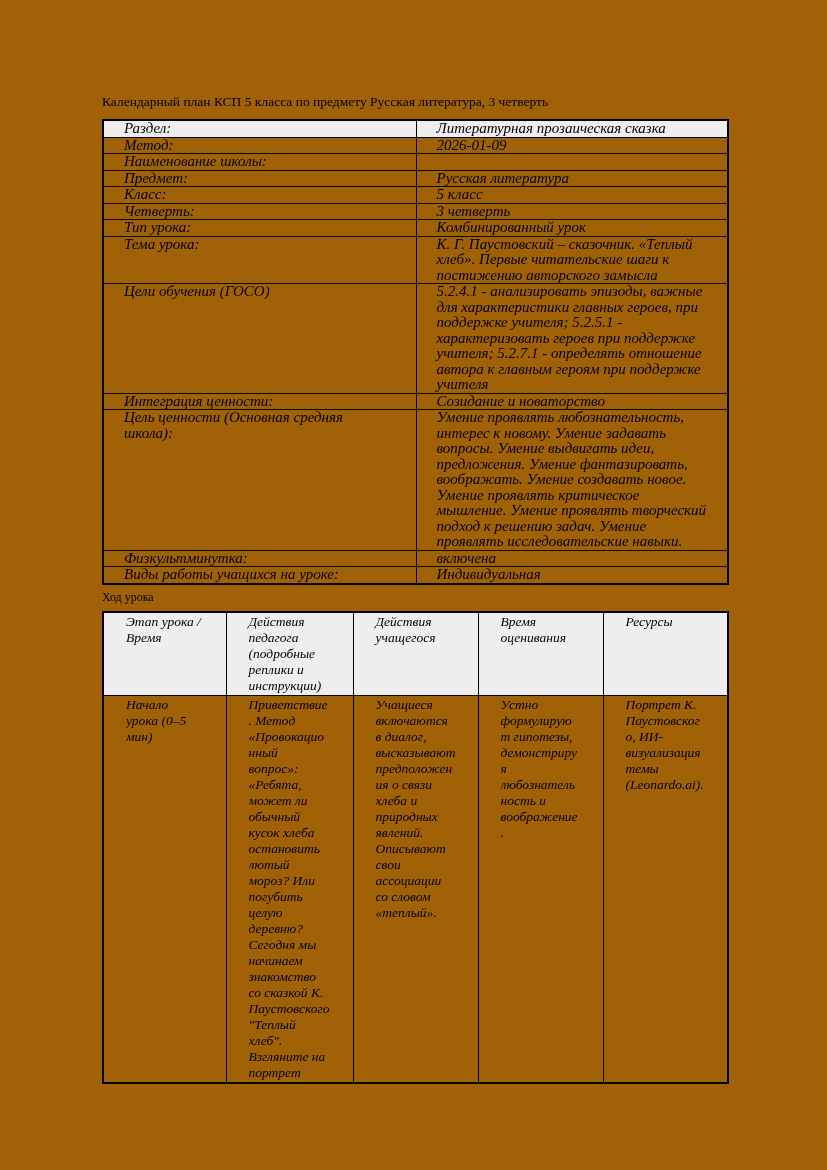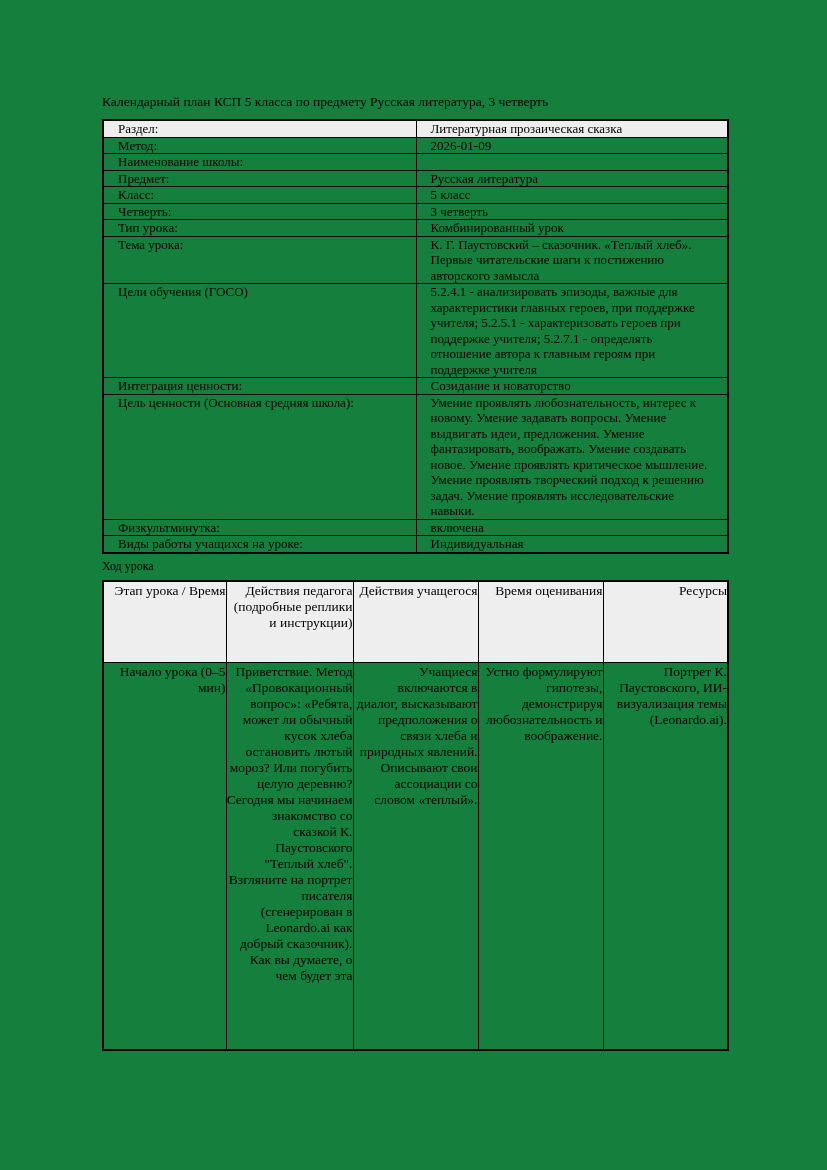--- a/index.html
+++ b/index.html
@@ -4,21 +4,21 @@
 <style>
   html, body {
     margin: 0;
     padding: 0;
     background: #ffffff;
   }
   .page {
     position: relative;
     width: 827px;
     height: 1170px;
-    background: #15803d;
+    background: #a16207;
     color: #000000;
     font-family: "Liberation Serif", "DejaVu Serif", serif;
     overflow: hidden;
   }
   .content {
     padding: 94px 100px 0 102px; 
   }
   .doc-title {
     font-size: 13.5px;
     line-height: 16px;
@@ -28,49 +28,51 @@
   table {
     border-collapse: collapse;
     width: 625px;
     table-layout: fixed;
   }
   .info-table {
     border: 2px solid #000;
   }
   .info-table td {
     border: 1px solid #000;
-    font-size: 13px;
+    font-size: 15px;
     line-height: 15.5px;
-    padding: 0px 14px;
+    padding: 0px 20px;
     vertical-align: top;
     overflow-wrap: break-word;
     word-wrap: break-word;
+    font-style: italic;
   }
   .info-table td:empty::after { content: "\00a0"; } 
   .shaded td, .shaded th {
     background: #eeeeee;
   }
   .section-heading {
     font-size: 12px;
     line-height: 16px;
     margin: 4px 0 6px 0;
   }
   .lesson-table {
     border: 2px solid #000;
   }
   .lesson-table th, .lesson-table td {
     border: 1px solid #000;
     font-size: 13.5px;
     line-height: 16px;
     font-weight: normal;
-    text-align: right;
-    padding: 1px 0;
+    text-align: left;
+    padding: 1px 22px;
     vertical-align: top;
     overflow-wrap: break-word;
     word-wrap: break-word;
+    font-style: italic;
   }
   .lesson-table thead th {
     background: #eeeeee;
     height: 78px;
   }
   .lesson-table .body-row td {
     height: 384px;
     margin-top: 46px;
   }
   .clip {

